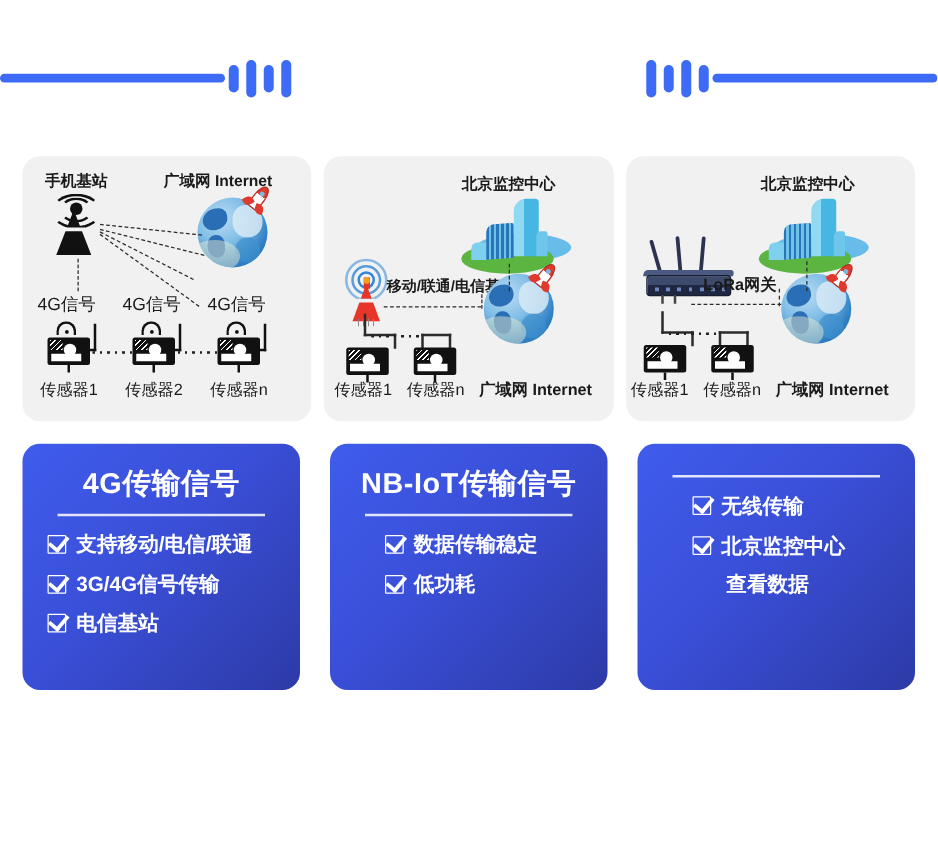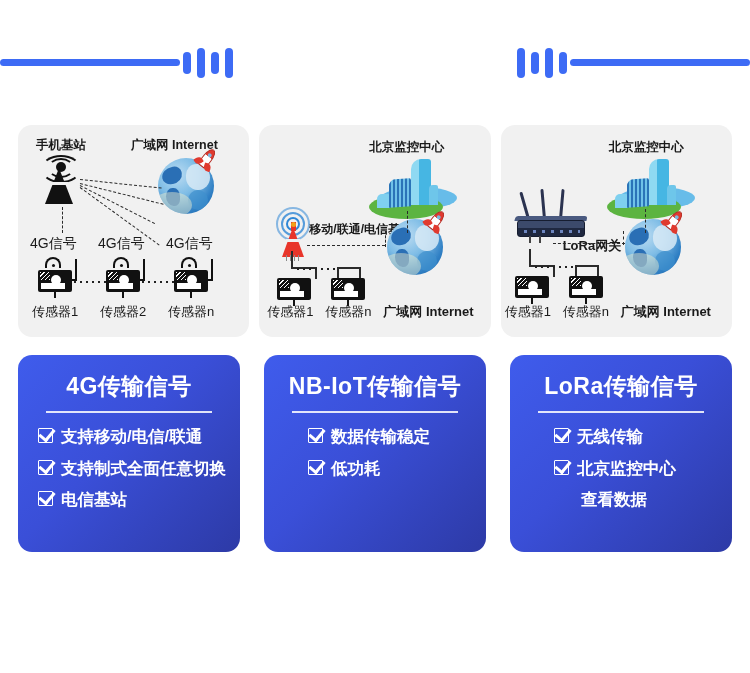--- a/index.html
+++ b/index.html
@@ -413,21 +413,21 @@
 
     <div class="router" style="left:12px; top:68px;">
       <div class="an an1"></div>
         <div class="an an2"></div>
         <div class="an an3"></div>
       <div class="topf"></div>
         <div class="box"></div>
       <div class="leg" style="left:16px;"></div>
         <div class="leg" style="left:26px;"></div>
     </div>
-    <div class="lbl lbl-b" style="left:62px; top:112px; font-size:13px;">LoRa网关</div>
+    <div class="lbl lbl-b" style="left:62px; top:94px; font-size:13px;">LoRa网关</div>
 
     <div class="globe" style="left:124px; top:94px;">
       <div class="land1"></div>
         <div class="land2"></div>
         <div class="land3"></div>
       <div class="land4"></div>
         <div class="shine"></div>
     </div>
     <div class="rocket" style="left:162px; top:84px;">
       <div class="rb"></div>
@@ -474,21 +474,21 @@
   <div class="fcard card-a">
     <div class="ftitle">4G传输信号</div>
     <div class="fdiv"></div>
     <div class="flist">
       <div class="fitem">
         <span class="chk"></span>
         <span>支持移动/电信/联通</span>
       </div>
       <div class="fitem">
         <span class="chk"></span>
-        <span>支持制式全面任意切换</span>
+        <span>3G/4G信号传输</span>
       </div>
       <div class="fitem">
         <span class="chk"></span>
         <span>电信基站</span>
       </div>
     </div>
   </div>
 
   <div class="fcard card-b">
     <div class="ftitle">NB-IoT传输信号</div>
@@ -499,21 +499,20 @@
         <span>数据传输稳定</span>
       </div>
       <div class="fitem">
         <span class="chk"></span>
         <span>低功耗</span>
       </div>
     </div>
   </div>
 
   <div class="fcard card-c">
-    <div class="ftitle">LoRa传输信号</div>
     <div class="fdiv"></div>
     <div class="flist">
       <div class="fitem">
         <span class="chk"></span>
         <span>无线传输</span>
       </div>
       <div class="fitem">
         <span class="chk"></span>
         <span>北京监控中心</span>
       </div>

